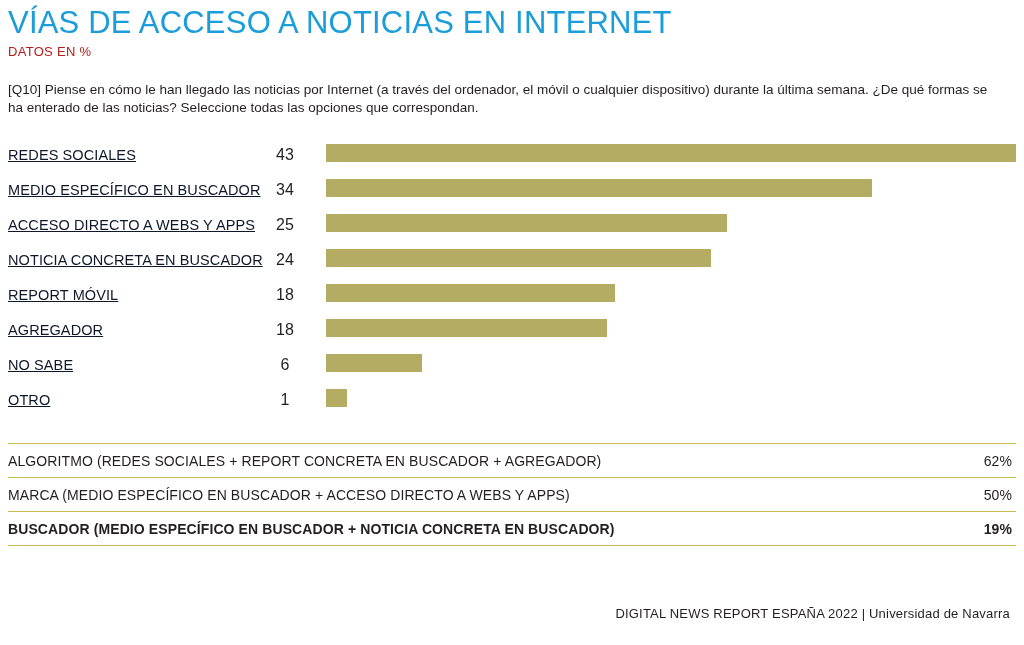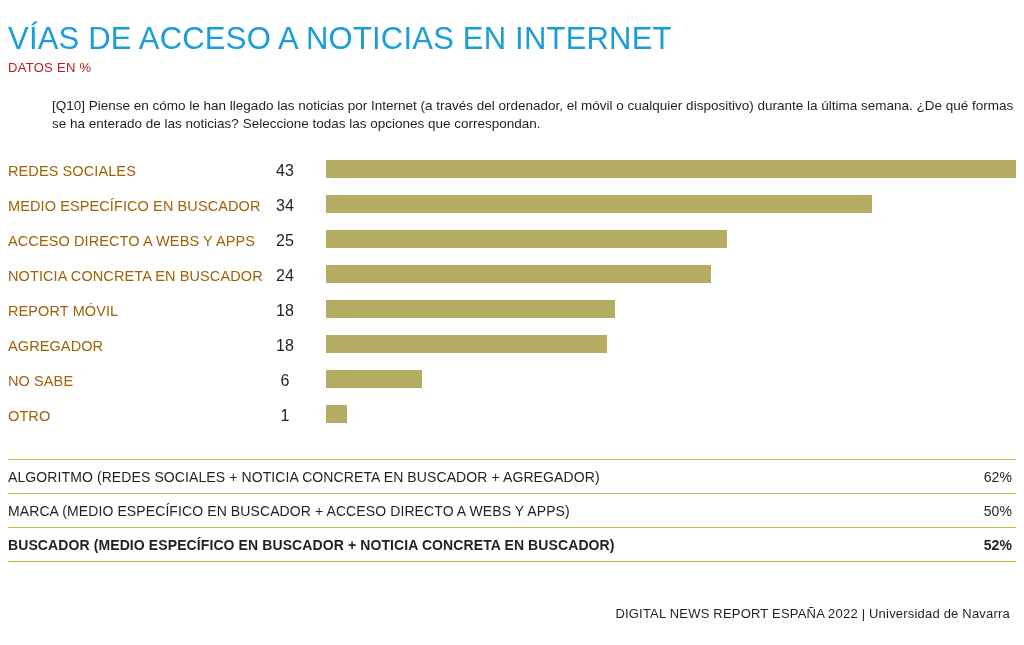--- a/index.html
+++ b/index.html
@@ -20,51 +20,51 @@
     height: 645px;
     box-sizing: border-box;
     padding: 0 8px;
   }
   .title {
     font-size: 31px;
     line-height: 34px;
     letter-spacing: 0.2px;
     color: #1b9dd9;
     font-weight: 400;
-    padding-top: 22px;
+    padding-top: 6px;
     white-space: nowrap;
   }
   .subtitle {
     font-size: 13px;
     letter-spacing: 0.3px;
     color: #b91c1c;
     margin-top: 4px;
   }
   .question {
     font-size: 13.5px;
     line-height: 18px;
     color: #231f20;
     margin-top: 22px;
     max-width: 990px;
-    margin-left: 44px;
   }
   .chart {
     margin-top: 20px;
   }
   .row {
     display: flex;
     align-items: center;
     height: 35px;
   }
   .cat-label {
     width: 252px;
     font-size: 14.5px;
     letter-spacing: 0.1px;
-    color: #a16207;
+    color: #0f172a;
     white-space: nowrap;
+    text-decoration: underline;
   }
   .cat-value {
     width: 50px;
     text-align: center;
     font-size: 16px;
     color: #231f20;
     padding-right: 16px;
   }
   .bar-track {
     flex: 1;
@@ -182,28 +182,28 @@
       <div class="cat-value">1</div>
       <div class="bar-track">
         <div class="bar" style="width:3.0%"></div>
       </div>
     </div>
 
   </div>
 
   <div class="summary">
     <div class="sum-row">
-      <div class="sum-label">ALGORITMO (REDES SOCIALES + NOTICIA CONCRETA EN BUSCADOR + AGREGADOR)</div>
+      <div class="sum-label">ALGORITMO (REDES SOCIALES + REPORT CONCRETA EN BUSCADOR + AGREGADOR)</div>
       <div class="sum-value">62%</div>
     </div>
     <div class="sum-row">
       <div class="sum-label">MARCA (MEDIO ESPECÍFICO EN BUSCADOR + ACCESO  DIRECTO A WEBS Y APPS)</div>
       <div class="sum-value">50%</div>
     </div>
     <div class="sum-row last">
       <div class="sum-label">BUSCADOR (MEDIO ESPECÍFICO EN BUSCADOR + NOTICIA CONCRETA EN BUSCADOR)</div>
-      <div class="sum-value">52%</div>
+      <div class="sum-value">19%</div>
     </div>
   </div>
 
   <div class="footer">DIGITAL NEWS REPORT ESPAÑA 2022 | Universidad de Navarra</div>
 
 </div>
 
 </body></html>

